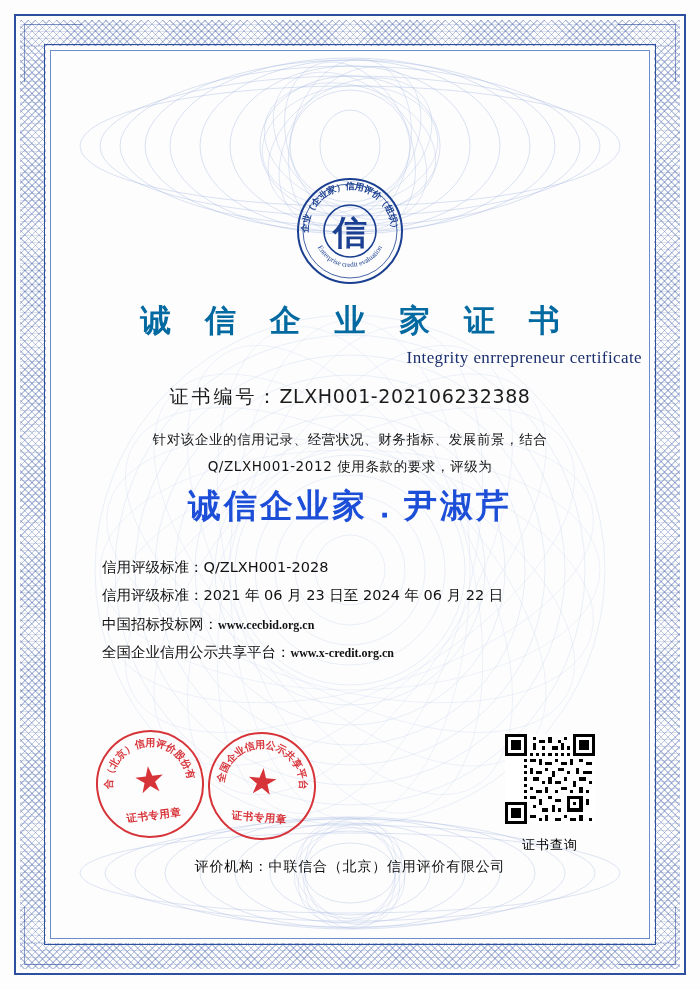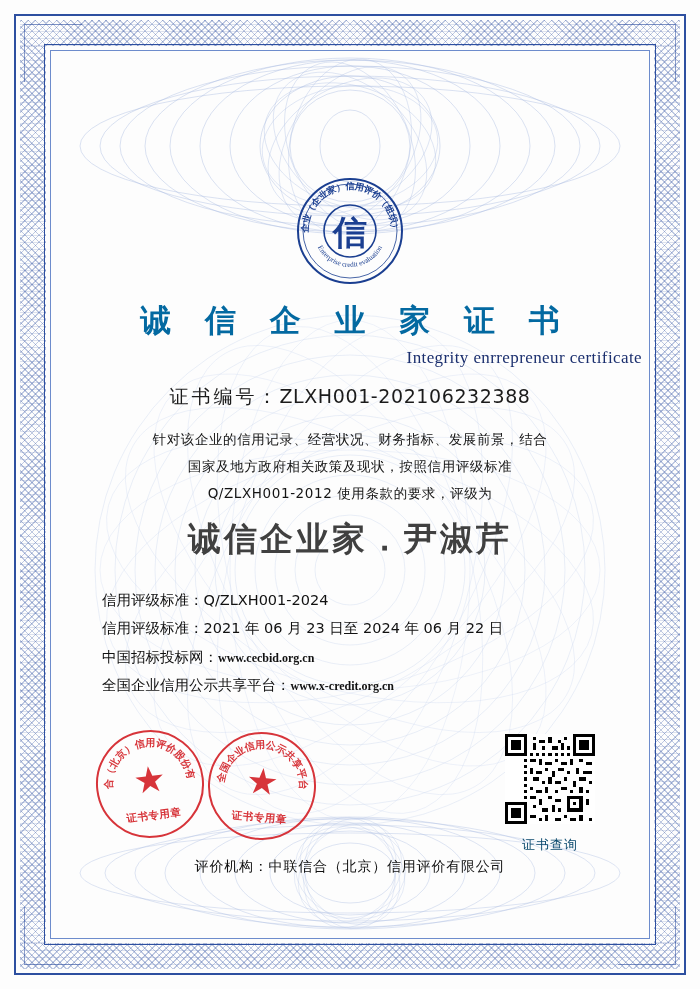--- a/index.html
+++ b/index.html
@@ -165,24 +165,24 @@
     text-align: center;
     font-size: 13.5px;
     line-height: 2.0;
     color: #141414;
     font-family: "DejaVu Sans", "Liberation Sans", sans-serif;
   }
   .body-text div { letter-spacing: 0.6px; }
 
   .award {
     text-align: center;
-    margin-top: 10px;
+    margin-top: 4px;
     font-size: 33px;
     font-weight: bold;
-    color: #404040;
+    color: #1d4ed8;
     letter-spacing: 3px;
     font-family: "DejaVu Sans", "Liberation Sans", sans-serif;
   }
 
   .details {
     margin-top: 24px;
     margin-left: 44px;
     font-size: 14.5px;
     line-height: 1.95;
     color: #111111;
@@ -254,21 +254,21 @@
   }
   .qr {
     width: 90px;
     height: 90px;
     margin: 0 auto;
     background-color: #fff;
   }
   .qr-caption {
     margin-top: 8px;
     font-size: 13px;
-    color: #0c4a6e;
+    color: #000000;
     letter-spacing: 1px;
     font-family: "DejaVu Sans", "Liberation Sans", sans-serif;
   }
 
   .issuer {
     position: absolute;
     left: 0; right: 0;
     top: 800px;
     text-align: center;
     font-size: 14px;
@@ -394,29 +394,28 @@
     <div class="title-cn">诚 信 企 业 家 证 书</div>
     <div class="title-en">Integrity enrrepreneur certificate</div>
 
     <div class="cert-no">
       <span class="label">证书编号：</span><span>ZLXH001-202106232388</span>
     </div>
 
 
     <div class="body-text">
       <div>针对该企业的信用记录、经营状况、财务指标、发展前景，结合</div>
-      <div>国家及地方政府相关政策及现状，按照信用评级标准</div>
       <div>Q/ZLXH001-2012 使用条款的要求，评级为</div>
     </div>
 
     <div class="award">诚信企业家．尹淑芹</div>
 
     <div class="details">
       <div class="row">
-        <span>信用评级标准：</span><span>Q/ZLXH001-2024</span>
+        <span>信用评级标准：</span><span>Q/ZLXH001-2028</span>
       </div>
       <div class="row">
         <span>信用评级标准：</span><span>2021 年 06 月 23 日至 2024 年 06 月 22 日</span>
       </div>
       <div class="row">
         <span>中国招标投标网：</span><span class="url">www.cecbid.org.cn</span>
       </div>
       <div class="row">
         <span>全国企业信用公示共享平台：</span><span class="url">www.x-credit.org.cn</span>
       </div>

